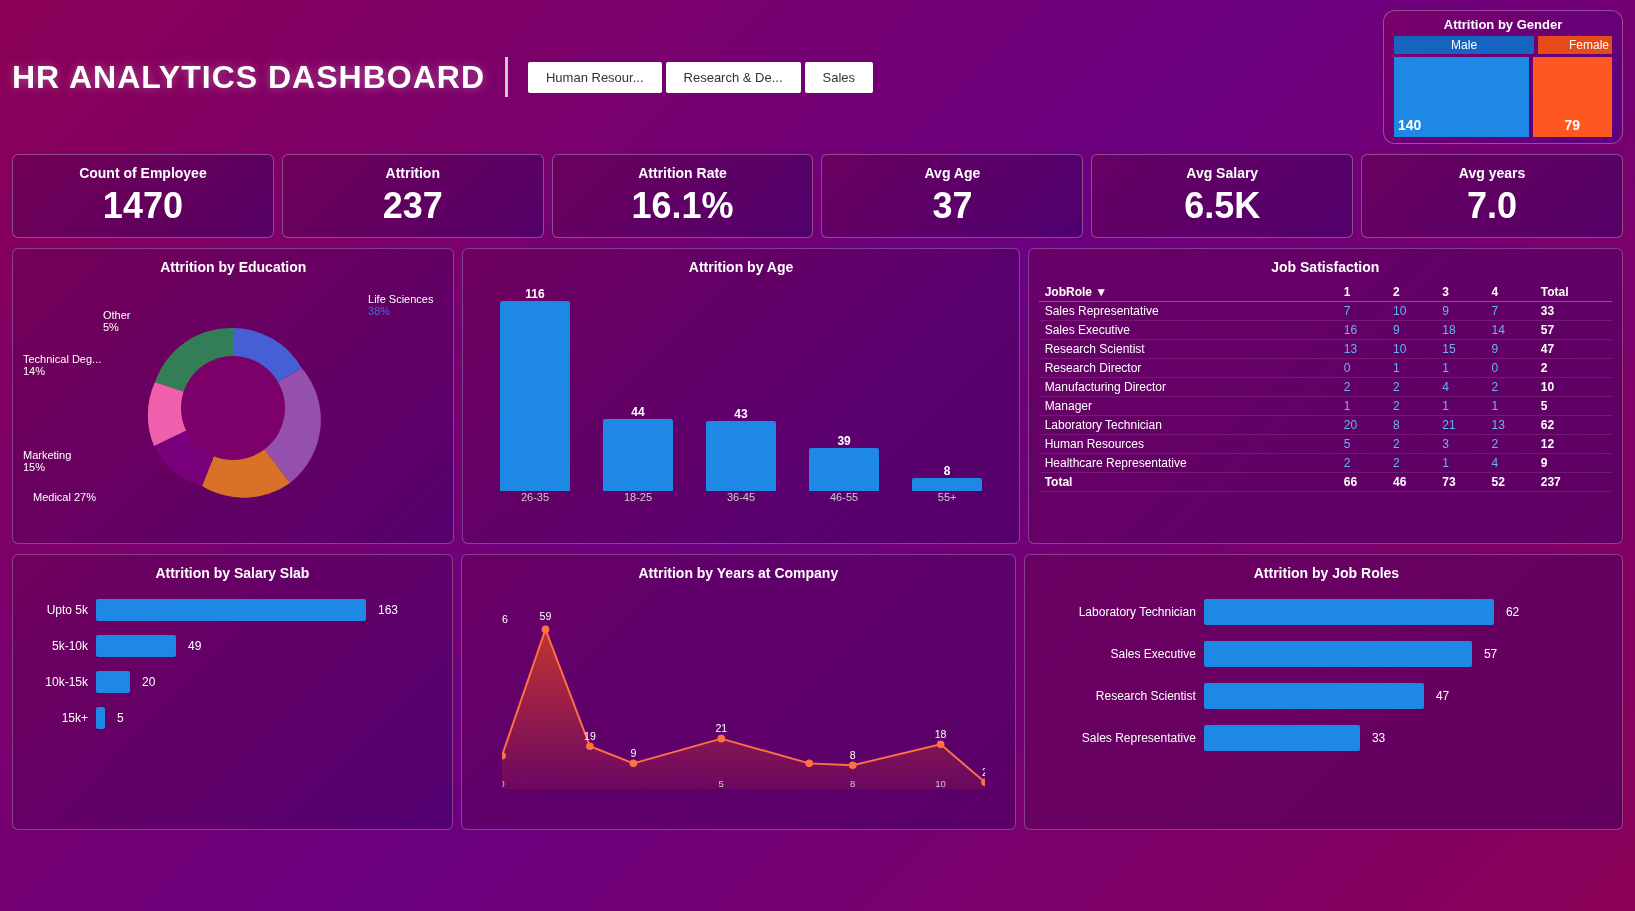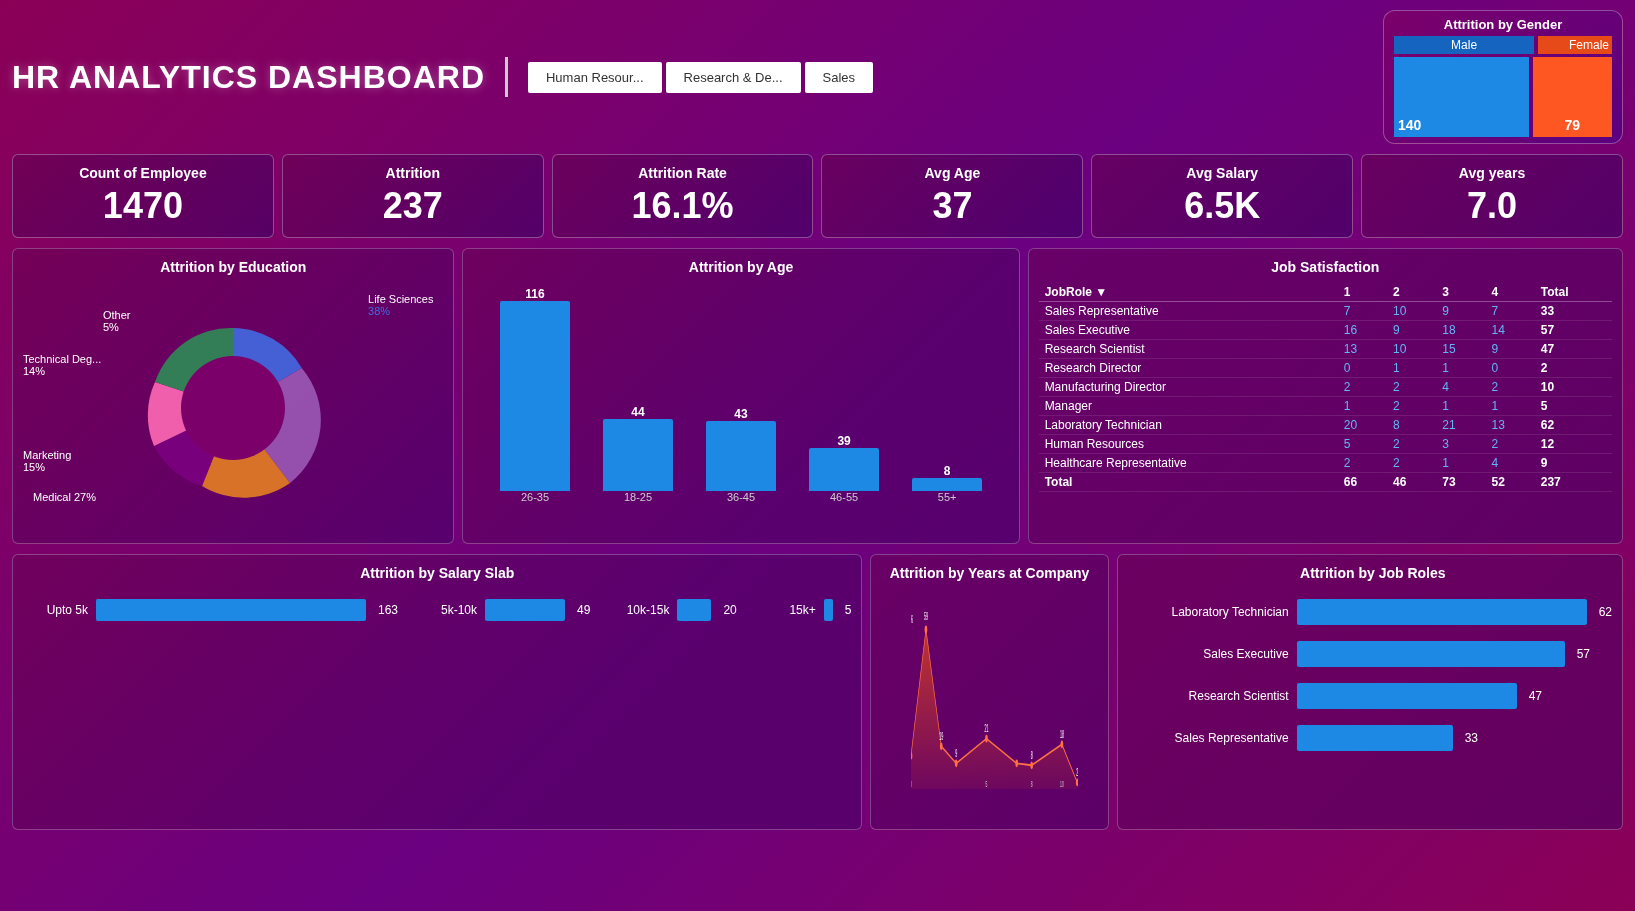--- a/index.html
+++ b/index.html
@@ -210,20 +210,21 @@
     }
     .satisfaction-table tfoot td {
       font-weight: bold;
       color: white;
       border-top: 1px solid rgba(255,255,255,0.3);
     }
 
     
     .salary-chart {
       display: flex;
+      flex-direction: column;
       gap: 14px;
       padding: 10px 0;
     }
     .salary-row {
       display: flex;
       align-items: center;
       gap: 8px;
     }
     .salary-label {
       font-size: 12px;

